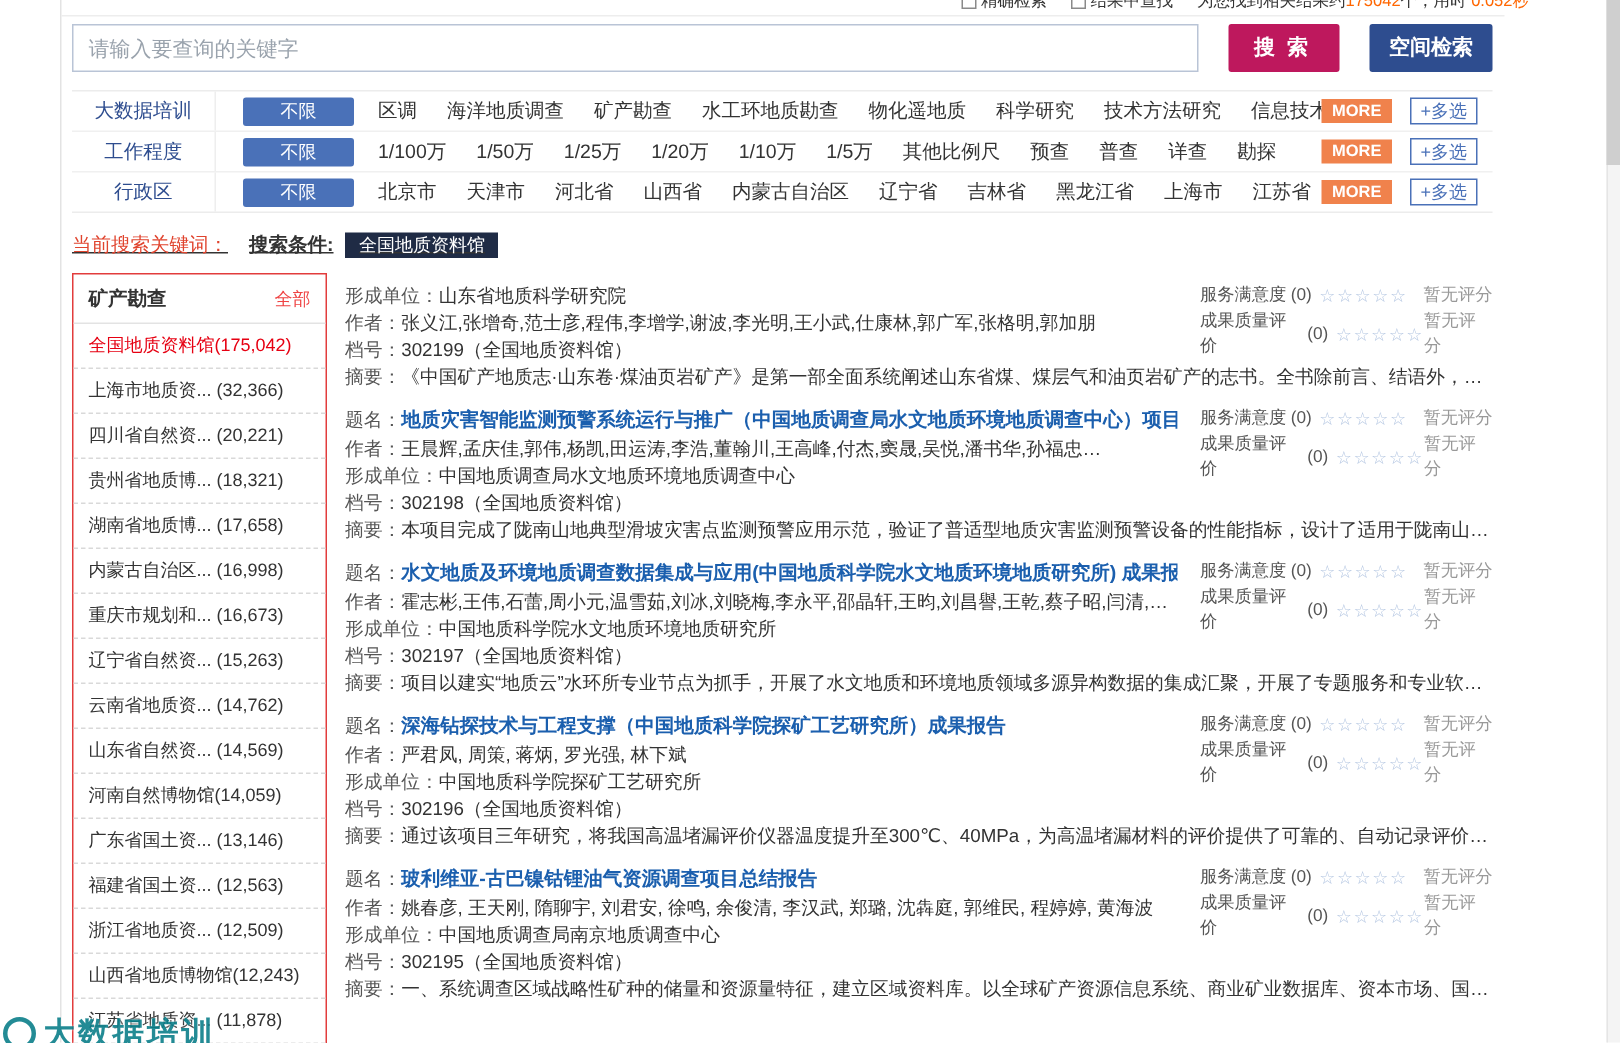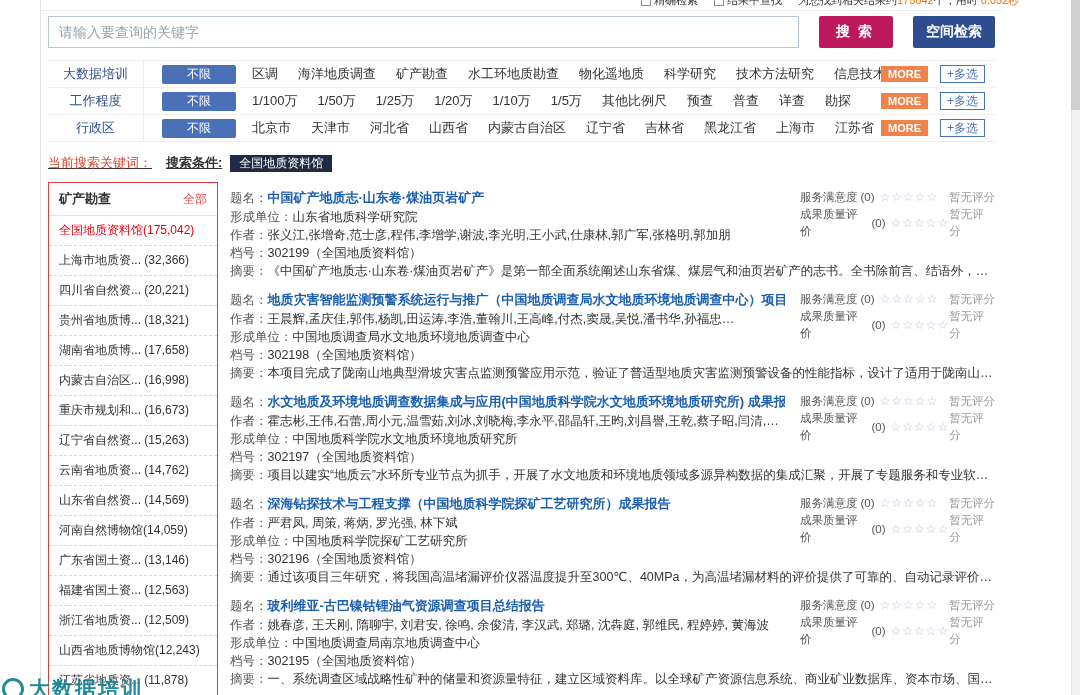--- a/index.html
+++ b/index.html
@@ -243,23 +243,20 @@
         <span class="stars">☆☆☆☆☆</span>
         <span class="no-rate">暂无评分</span>
       </div>
       <div class="rate-row">
         <span class="rate-label">成果质量评价</span>
         <span class="rate-count">(0)</span>
         <span class="stars">☆☆☆☆☆</span>
         <span class="no-rate">暂无评分</span>
       </div>
     </div>
-    <div class="r-line title-line">
-      <span class="f-key">题名：</span><a class="r-title" href="#">中国矿产地质志·山东卷·煤油页岩矿产</a>
-    </div>
     <div class="r-line trunc">
       <span class="f-key">形成单位：</span><span>山东省地质科学研究院</span>
     </div>
     <div class="r-line trunc">
       <span class="f-key">作者：</span><span>张义江,张增奇,范士彦,程伟,李增学,谢波,李光明,王小武,仕康林,郭广军,张格明,郭加朋</span>
     </div>
     <div class="r-line">
       <span class="f-key">档号：</span><span>302199（全国地质资料馆）</span>
     </div>
     <div class="r-line trunc full">

